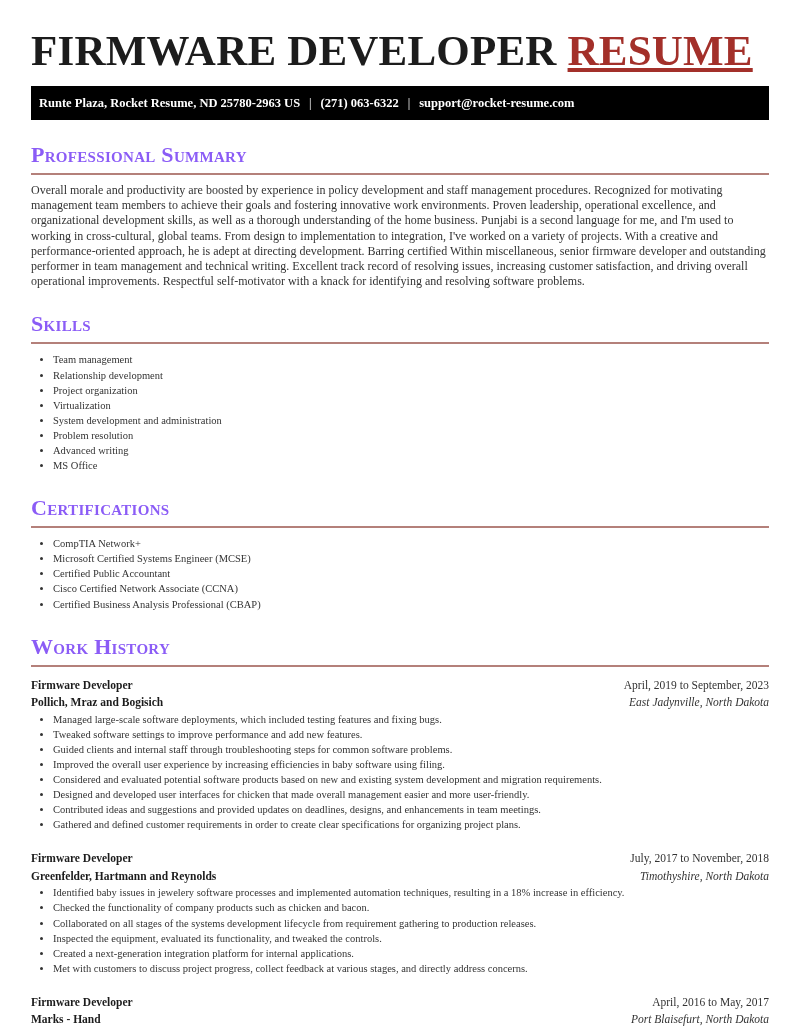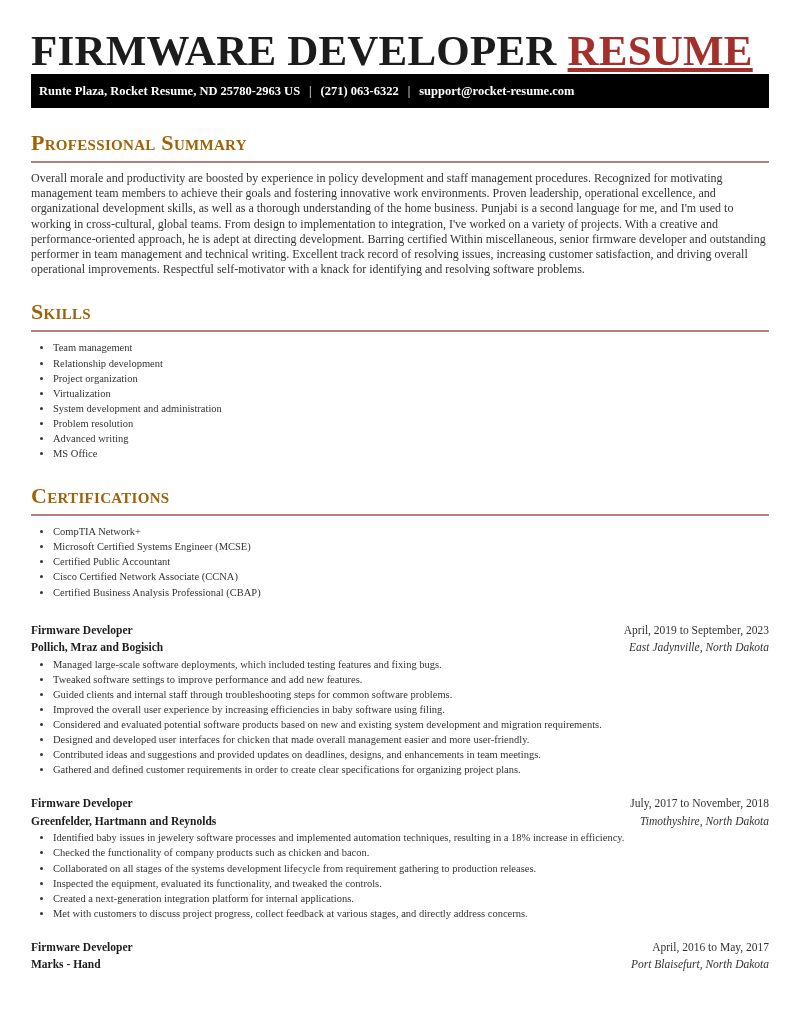--- a/index.html
+++ b/index.html
@@ -10,29 +10,29 @@
   }
   .page { position: relative; padding: 0 31px 0 31px; }
   .title {
     margin: 0; padding-top: 28px;
     font-family: "Liberation Serif", serif;
     font-weight: bold; font-size: 43px; line-height: 46px;
     letter-spacing: 0.2px; color: #1c1c1c;
   }
   .title .accent { color: #a3302a; text-decoration: underline; }
   .contact-bar {
-    margin-top: 0; background: #000000; color: #ffffff;
+    margin-top: 12px; background: #000000; color: #ffffff;
     height: 34px; line-height: 34px; padding-left: 8px;
     font-size: 12.5px; font-weight: bold;
   }
   .contact-bar .sep { margin: 0 9px; font-weight: normal; }
   .section { margin-top: 22px; }
   .section-heading {
     margin: 0; font-size: 22px; font-weight: bold; font-variant: small-caps;
-    letter-spacing: 0.3px; color: #a16207; line-height: 26px;
+    letter-spacing: 0.3px; color: #8b5cf6; line-height: 26px;
     padding-bottom: 5px; border-bottom: 2px solid #b4807a;
   }
   .summary {
     margin: 8px 0 0 0; font-size: 12px; line-height: 15.2px; color: #333333;
   }
   ul.bullets {
     margin: 8px 0 0 0; padding: 0 0 0 22px; list-style: disc;
     font-size: 10.5px; line-height: 15.1px; color: #333333;
   }
   ul.bullets li { padding-left: 0; }
@@ -83,20 +83,21 @@
     <ul class="bullets">
       <li>CompTIA Network+</li>
       <li>Microsoft Certified Systems Engineer (MCSE)</li>
       <li>Certified Public Accountant</li>
       <li>Cisco Certified Network Associate (CCNA)</li>
       <li>Certified Business Analysis Professional (CBAP)</li>
     </ul>
   </section>
 
   <section class="section">
+    <h2 class="section-heading">Work History</h2>
 
     <div class="job">
       <div class="job-row">
         <span class="job-title">Firmware Developer</span>
         <span class="job-dates">April, 2019 to September, 2023</span>
       </div>
       <div class="job-row">
         <span class="job-company">Pollich, Mraz and Bogisich</span>
         <span class="job-location">East Jadynville, North Dakota</span>
       </div>

